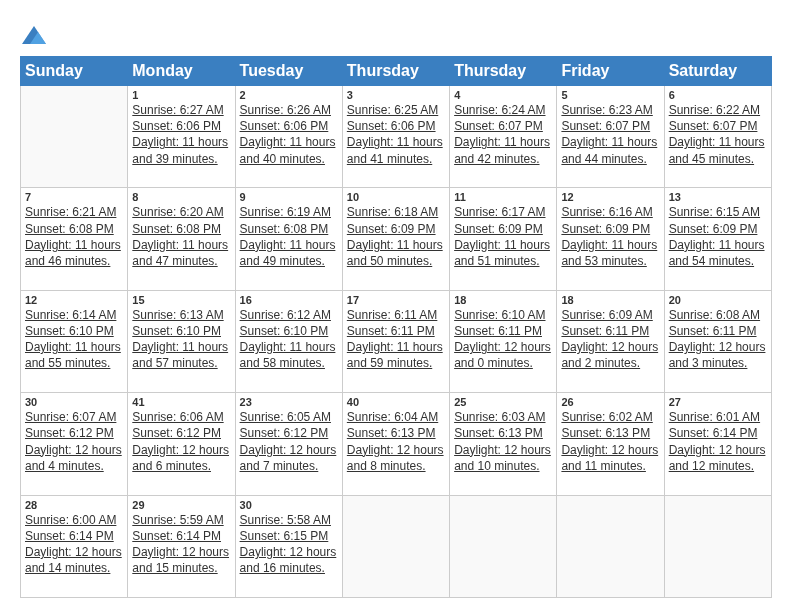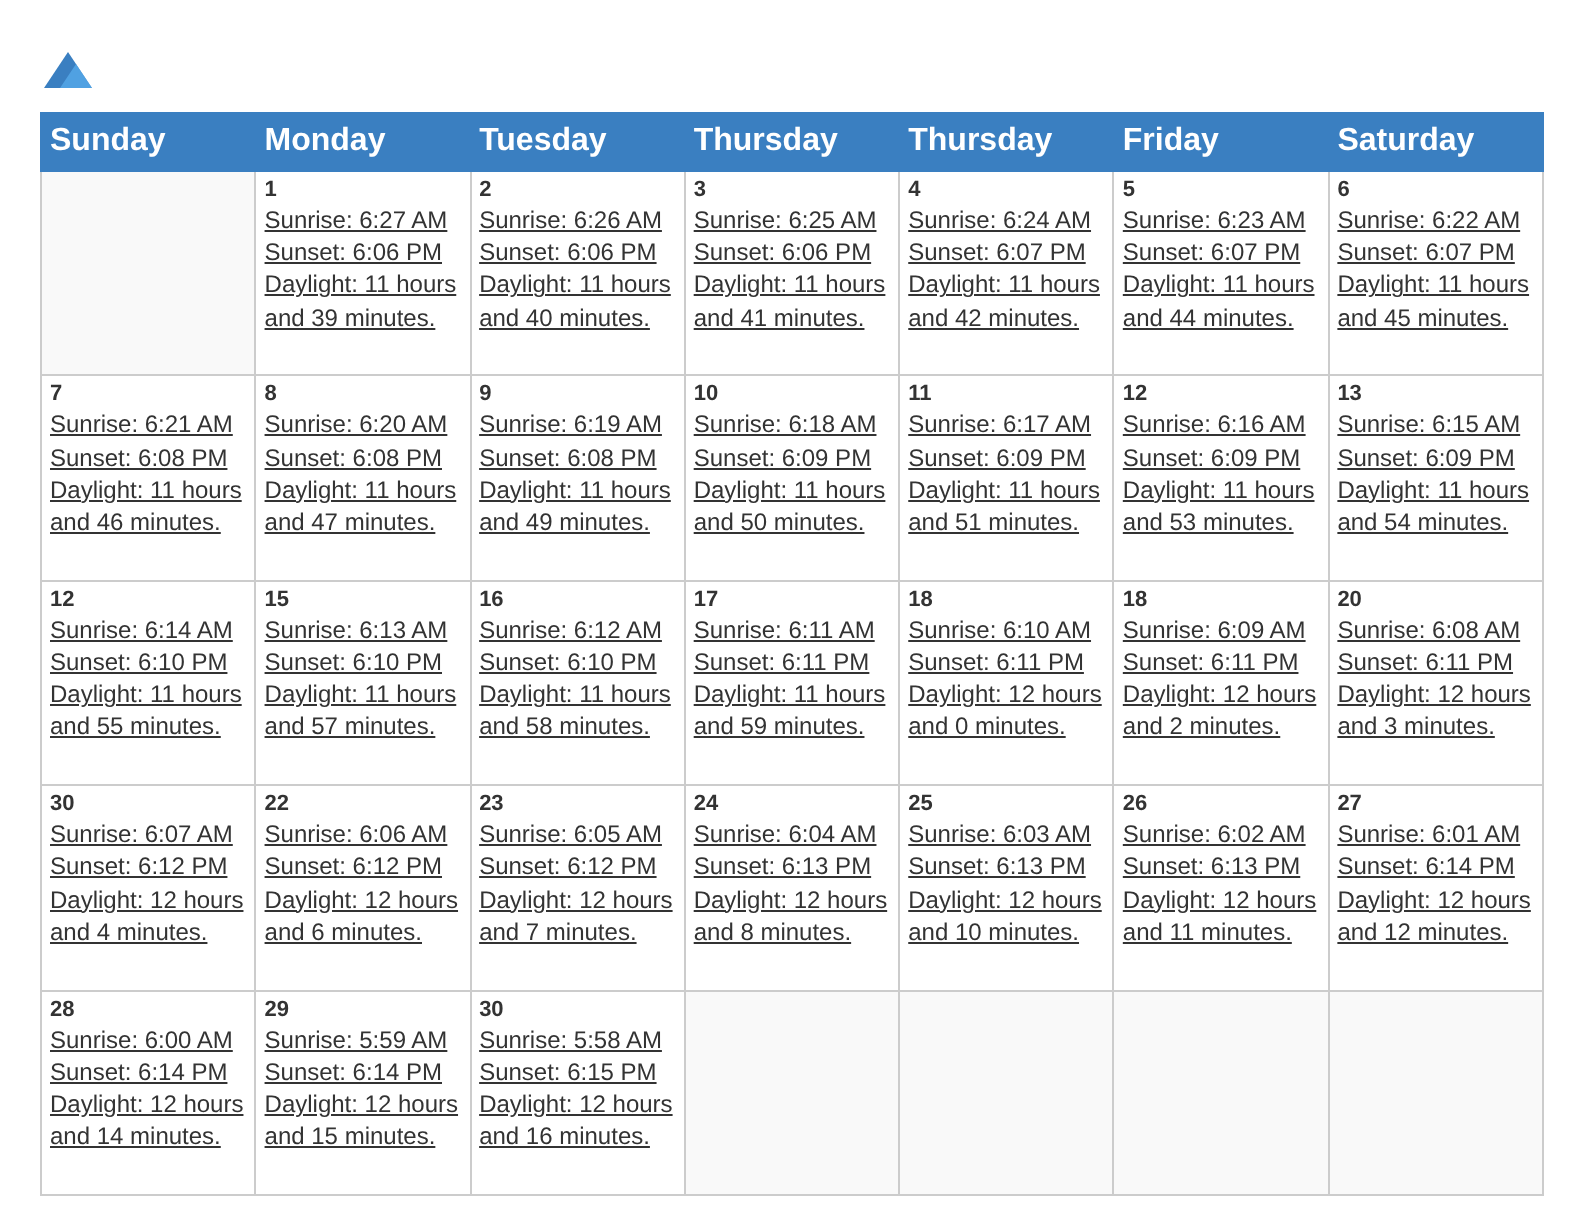--- a/index.html
+++ b/index.html
@@ -220,29 +220,29 @@
             <span class="day-num">20</span>
             <div class="day-info">Sunrise: 6:08 AM<br>Sunset: 6:11 PM<br>Daylight: 12 hours and 3 minutes.</div>
           </td>
         </tr>
         <tr>
           <td>
             <span class="day-num">30</span>
             <div class="day-info">Sunrise: 6:07 AM<br>Sunset: 6:12 PM<br>Daylight: 12 hours and 4 minutes.</div>
           </td>
           <td>
-            <span class="day-num">22</span>
+            <span class="day-num">41</span>
             <div class="day-info">Sunrise: 6:06 AM<br>Sunset: 6:12 PM<br>Daylight: 12 hours and 6 minutes.</div>
           </td>
           <td>
             <span class="day-num">23</span>
             <div class="day-info">Sunrise: 6:05 AM<br>Sunset: 6:12 PM<br>Daylight: 12 hours and 7 minutes.</div>
           </td>
           <td>
-            <span class="day-num">24</span>
+            <span class="day-num">40</span>
             <div class="day-info">Sunrise: 6:04 AM<br>Sunset: 6:13 PM<br>Daylight: 12 hours and 8 minutes.</div>
           </td>
           <td>
             <span class="day-num">25</span>
             <div class="day-info">Sunrise: 6:03 AM<br>Sunset: 6:13 PM<br>Daylight: 12 hours and 10 minutes.</div>
           </td>
           <td>
             <span class="day-num">26</span>
             <div class="day-info">Sunrise: 6:02 AM<br>Sunset: 6:13 PM<br>Daylight: 12 hours and 11 minutes.</div>
           </td>

